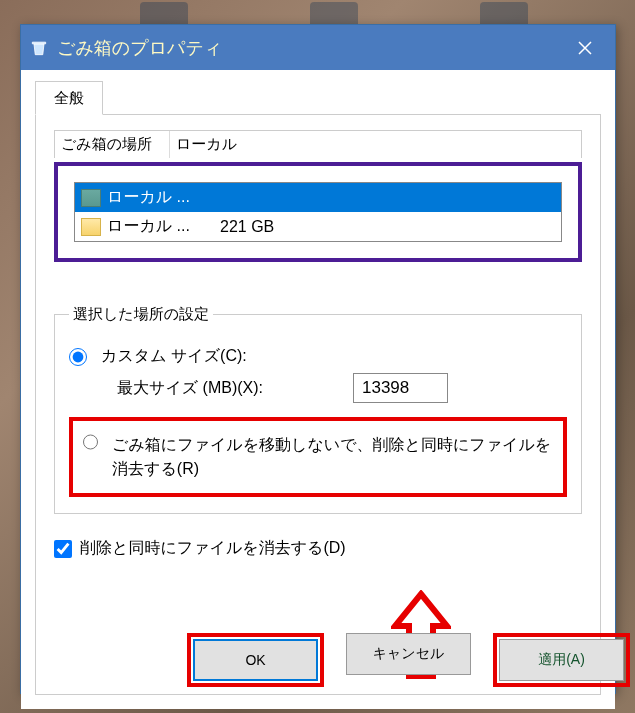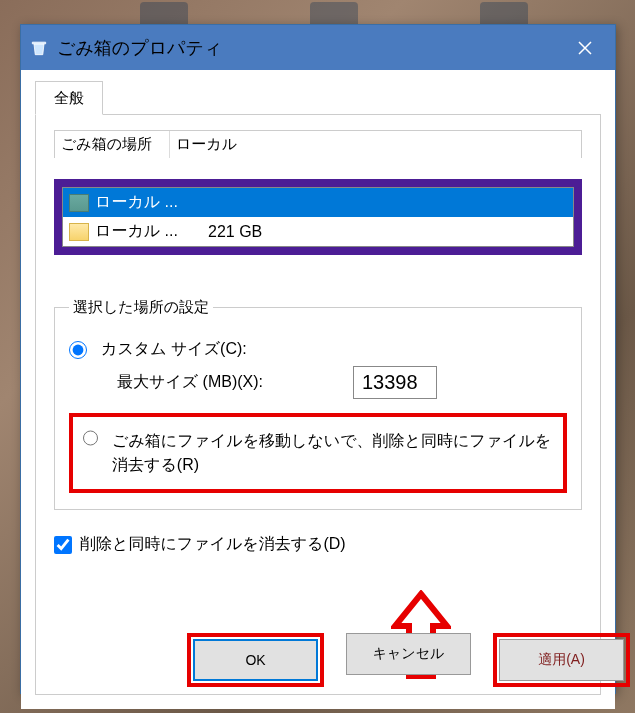--- a/index.html
+++ b/index.html
@@ -21,21 +21,21 @@
     height: 670px;
     background: #fff;
     border: 1px solid #3a6ea5;
     box-shadow: 2px 2px 10px rgba(0,0,0,0.3);
     display: flex;
     flex-direction: column;
   }
   .titlebar {
     height: 45px;
     background: #4a7bbf;
-    color: #000000;
+    color: #fef9c3;
     display: flex;
     align-items: center;
     padding: 0 8px;
     gap: 8px;
   }
   .titlebar .icon { width: 20px; height: 20px; display: flex; align-items: center; }
   .titlebar .title { flex: 1; font-size: 18px; }
   .titlebar .close {
     width: 45px; height: 45px; display: flex; align-items: center; justify-content: center;
     font-size: 22px; cursor: default;
@@ -52,23 +52,23 @@
     font-size: 15px;
   }
   .tab-panel {
     border: 1px solid #ccc;
     border-top: none;
     height: 580px;
     padding: 15px 18px;
     position: relative;
   }
   .listview-outer {
-    border: 8px solid #4c1d95;
-    padding: 0;
-    margin-top: 21px;
+    border: 4px solid #4c1d95;
+    padding: 16px;
+    margin-top: 4px;
   }
   .listview {
     border: 1px solid #888;
     background: #fff;
   }
   .lv-head { display: flex; background: #fff; border-bottom: 1px solid #dcdcdc; font-size: 15px; }
   .lv-head > div { padding: 4px 6px; border-right: 1px solid #dcdcdc; }
   .lv-head .c1 { width: 115px; }
   .lv-head .c2 { flex: 1; border-right: none; }
   .lv-row { display: flex; align-items: center; padding: 4px 6px; font-size: 16px; }
@@ -90,21 +90,21 @@
     padding: 0 4px;
     font-size: 15px;
     display: inline-block;
     margin-bottom: -12px;
   }
   .radio-row { display: flex; align-items: center; gap: 14px; margin: 4px 0; font-size: 16px; }
   .radio-row input[type=radio] { width: 18px; height: 18px; }
   .maxsize-row { display: flex; align-items: center; margin: 6px 0 14px 48px; gap: 10px; }
   .maxsize-row label { font-size: 16px; }
   .maxsize-row input {
-    border: 1px solid #888; padding: 4px 8px; font-size: 20px; width: 84px; margin-left: 80px;
+    border: 1px solid #888; padding: 4px 8px; font-size: 17px; width: 95px; margin-left: 80px;
     font-family: inherit;
   }
   .red-box { border: 4px solid #e60000; padding: 8px 10px; margin-top: 6px; }
   .red-box .radio-row { align-items: flex-start; }
   .red-box .radio-label-multi { line-height: 1.5; }
   .checkbox-row { display: flex; align-items: center; gap: 8px; margin-top: 24px; font-size: 16px; }
   .checkbox-row input { width: 18px; height: 18px; }
   .annot-arrow {
     position: absolute;
     left: 355px; top: 475px;
@@ -122,21 +122,21 @@
   .btn-wrap.hi { border: 4px solid #e60000; padding: 2px; }
   .btn {
     width: 125px; height: 42px;
     background: #e1e1e1;
     border: 1px solid #999;
     font-size: 14px;
     font-family: inherit;
     cursor: default;
   }
   .btn.default { border: 2px solid #0078d7; }
-  .btn:disabled { color: #7f1d1d; }
+  .btn:disabled { color: #14532d; }
 </style>
 </head>
 <body>
 
 <div class="bg-icon" style="left:140px;top:2px;"></div>
 <div class="bg-icon" style="left:310px;top:2px;"></div>
 <div class="bg-icon" style="left:480px;top:2px;"></div>
 
 <div class="dialog">
   <div class="titlebar">

